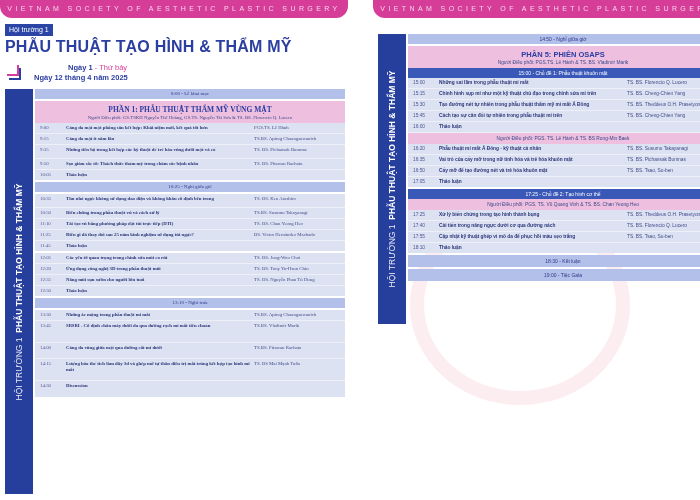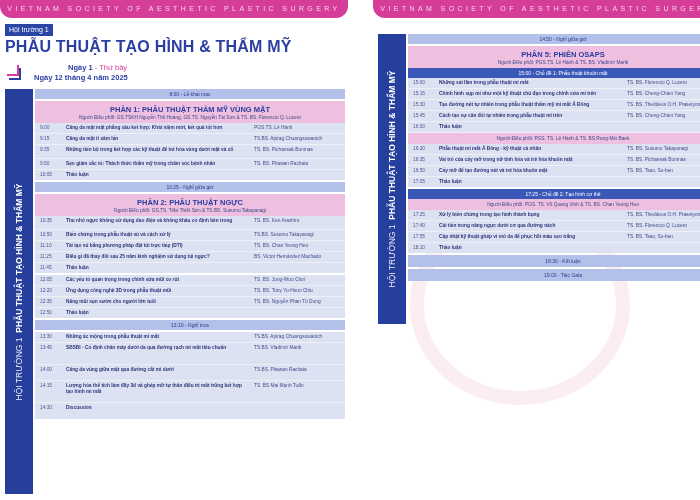--- a/index.html
+++ b/index.html
@@ -22,21 +22,21 @@
   .day-line1 b { font-weight: bold; }
   .day-line1 .sub { color: #d63d99; font-weight: normal; }
   .day-line2 { position: absolute; left: 19px; top: 10px; font-size: 7.5px; font-weight: bold; white-space: nowrap; color: #2b3ea1; margin-left: 8px; }
   .sidebar { position: absolute; background: #263f9c; }
   .page.left .sidebar { left: 5px; top: 89px; width: 28px; height: 405px; }
   .page.right .sidebar { left: 5px; top: 34px; width: 28px; height: 290px; }
   .sidebar .vtext { position: absolute; left: 50%; top: 50%; transform: translate(-50%, -50%) rotate(-90deg); white-space: nowrap; color: #ffffff; font-size: 8.5px; }
   .sidebar .vtext .thin { font-weight: normal; opacity: 0.9; }
   .sidebar .vtext .bold { font-weight: bold; }
   .content { position: absolute; }
-  .page.left .content { left: 35px; top: 89px; width: 310px; }
+  .page.left .content { left: 35px; top: 89px; width: 310px; font-family: Liberation Serif, serif; }
   .page.right .content { left: 35px; top: 34px; width: 310px; }
   .bar { background: #b3c0ea; color: #2b3a8a; font-size: 5px; text-align: center; height: 10px; line-height: 10px; margin-bottom: 2px; }
   .bar.dark { background: #3a58b8; color: #ffffff; }
   .section { background: #dde2f3; margin-bottom: 2px; }
   .sec-head { background: #eebfdf; text-align: center; padding: 4px 2px 3px; }
   .sec-title { font-size: 7.5px; font-weight: bold; color: #2b3ea1; }
   .sec-mod { font-size: 4.8px; color: #3a4a8a; margin-top: 1px; }
   .sec-head.mod-only { padding: 2px; }
   .sec-head.mod-only .sec-mod { margin-top: 0; line-height: 7px; }
   .row { display: flex; align-items: flex-start; padding: 2px 3px 2px 5px; font-size: 4.8px; line-height: 6px; border-bottom: 1px solid #eef0f8; }
@@ -105,24 +105,20 @@
       <div class="row mid">
           <span class="time">10:05</span>
           <span class="topic">Thảo luận</span>
           <span class="speaker"></span>
         </div>
     </div>
 
     <div class="bar">10:25 - Nghỉ giữa giờ</div>
 
     <div class="section">
-      <div class="sec-head">
-        <div class="sec-title">PHẦN 2: PHẪU THUẬT NGỰC</div>
-        <div class="sec-mod">Người Điều phối: GS.TS. Trần Thiết Sơn &amp; TS.BS. Susumu Takayanagi</div>
-      </div>
       <div class="row tall">
           <span class="time">10:35</span>
           <span class="topic">Thu nhỏ ngực không sử dụng dao điện và không khâu cố định bên trong</span>
           <span class="speaker">TS. BS. Ken Arashiro</span>
         </div>
       <div class="row mid">
           <span class="time">10:50</span>
           <span class="topic">Biến chứng trong phẫu thuật vú và cách xử lý</span>
           <span class="speaker">TS.BS. Susumu Takayanagi</span>
         </div>

